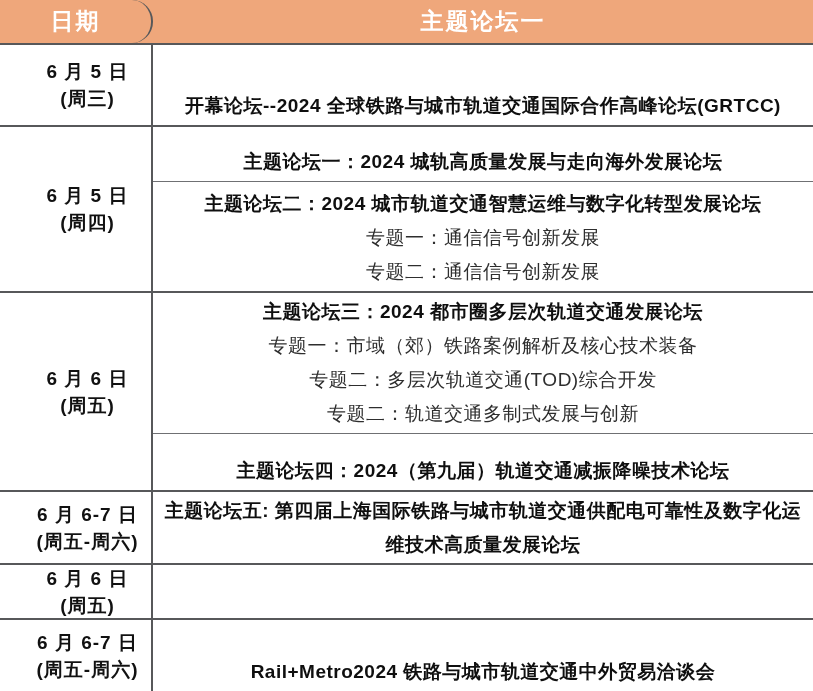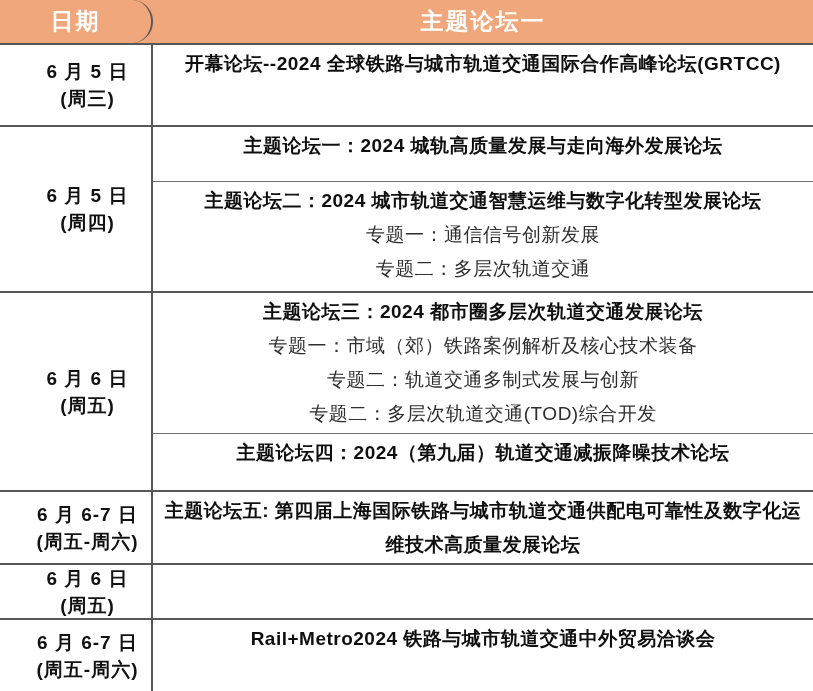--- a/index.html
+++ b/index.html
@@ -61,21 +61,21 @@
   }
   .content-cell {
     flex: 1;
     display: flex;
     flex-direction: column;
     box-sizing: border-box;
   }
   .section {
     display: flex;
     flex-direction: column;
-    justify-content: flex-start;
+    justify-content: flex-end;
     box-sizing: border-box;
     padding: 2px 6px;
   }
   .section + .section { border-top: 1px solid #6f7073; }
   .line {
     text-align: center;
     font-size: 19px;
     line-height: 34px;
     letter-spacing: 0.5px;
     color: #1c1c1c;
@@ -123,36 +123,36 @@
       <div>6 月 5 日</div>
       <div>(周四)</div>
     </div>
     <div class="content-cell">
       <div class="section s0">
         <div class="line ln-b">主题论坛一：2024 城轨高质量发展与走向海外发展论坛</div>
       </div>
       <div class="section s1">
         <div class="line ln-b">主题论坛二：2024 城市轨道交通智慧运维与数字化转型发展论坛</div>
         <div class="line ln-r">专题一：通信信号创新发展</div>
-        <div class="line ln-r">专题二：多层次轨道交通</div>
+        <div class="line ln-r">专题二：通信信号创新发展</div>
       </div>
     </div>
   </div>
 
   <div class="row group g3">
     <div class="date-cell">
       <div>6 月 6 日</div>
       <div>(周五)</div>
     </div>
     <div class="content-cell">
       <div class="section s0">
         <div class="line ln-b">主题论坛三：2024 都市圈多层次轨道交通发展论坛</div>
         <div class="line ln-r">专题一：市域（郊）铁路案例解析及核心技术装备</div>
+        <div class="line ln-r">专题二：多层次轨道交通(TOD)综合开发</div>
         <div class="line ln-r">专题二：轨道交通多制式发展与创新</div>
-        <div class="line ln-r">专题二：多层次轨道交通(TOD)综合开发</div>
       </div>
       <div class="section s1">
         <div class="line ln-b">主题论坛四：2024（第九届）轨道交通减振降噪技术论坛</div>
       </div>
     </div>
   </div>
 
   <div class="row group g4">
     <div class="date-cell">
       <div>6 月 6-7 日</div>

